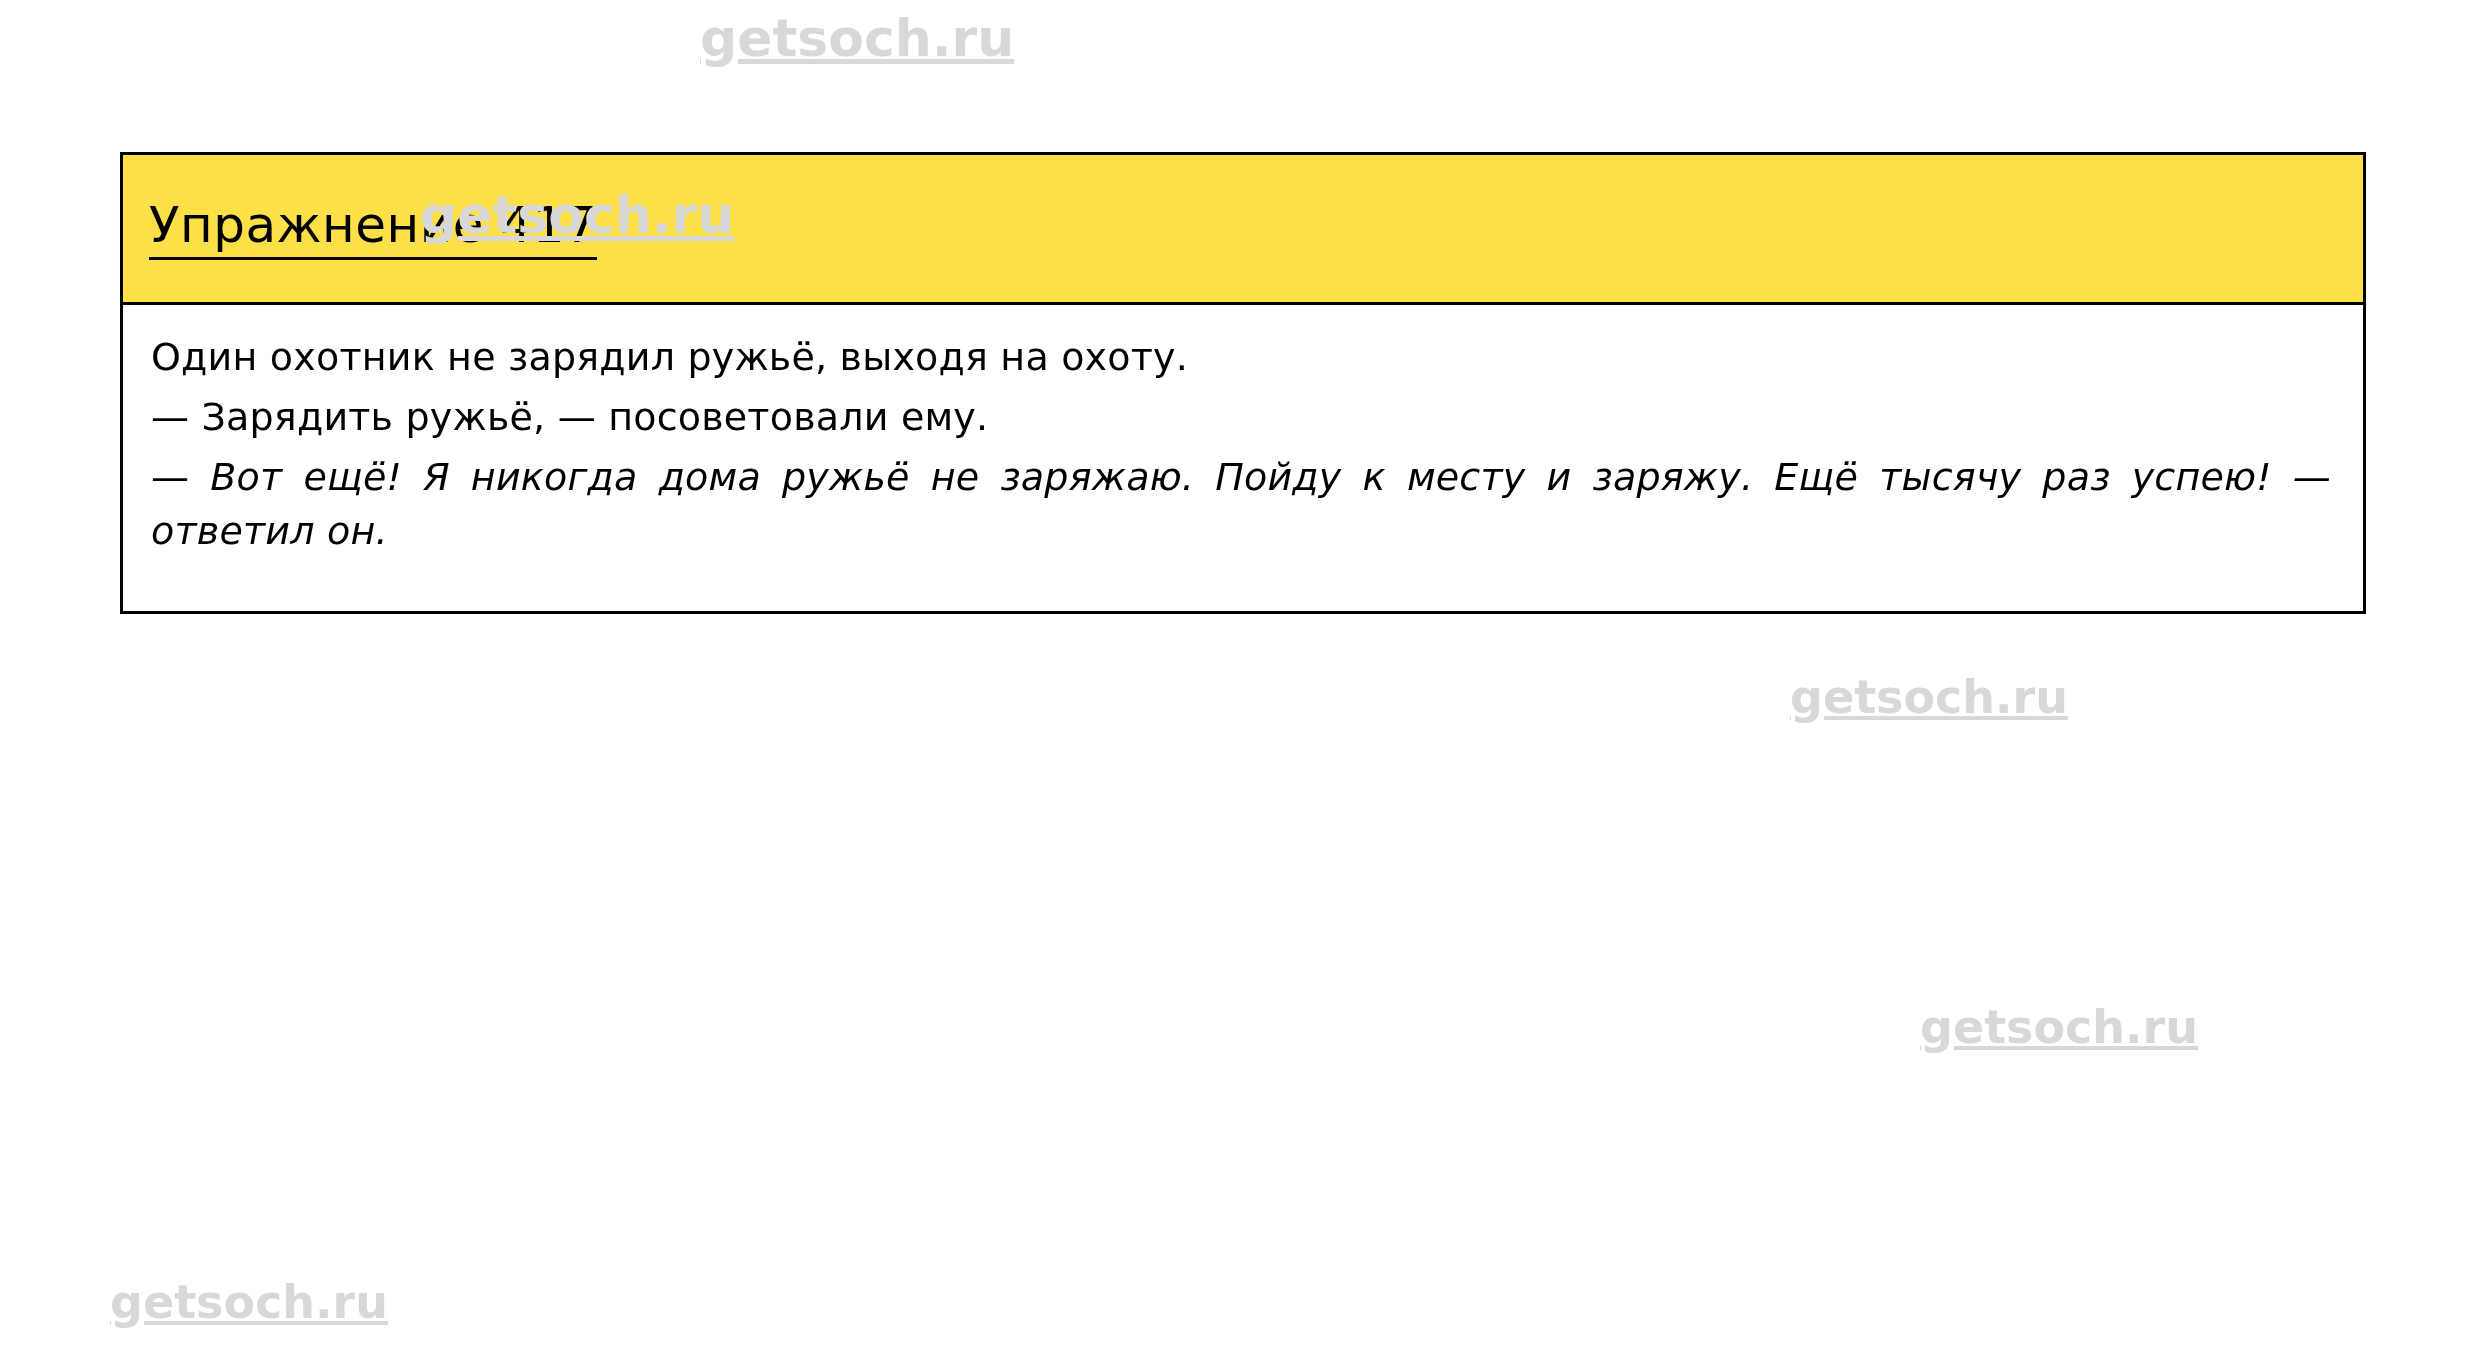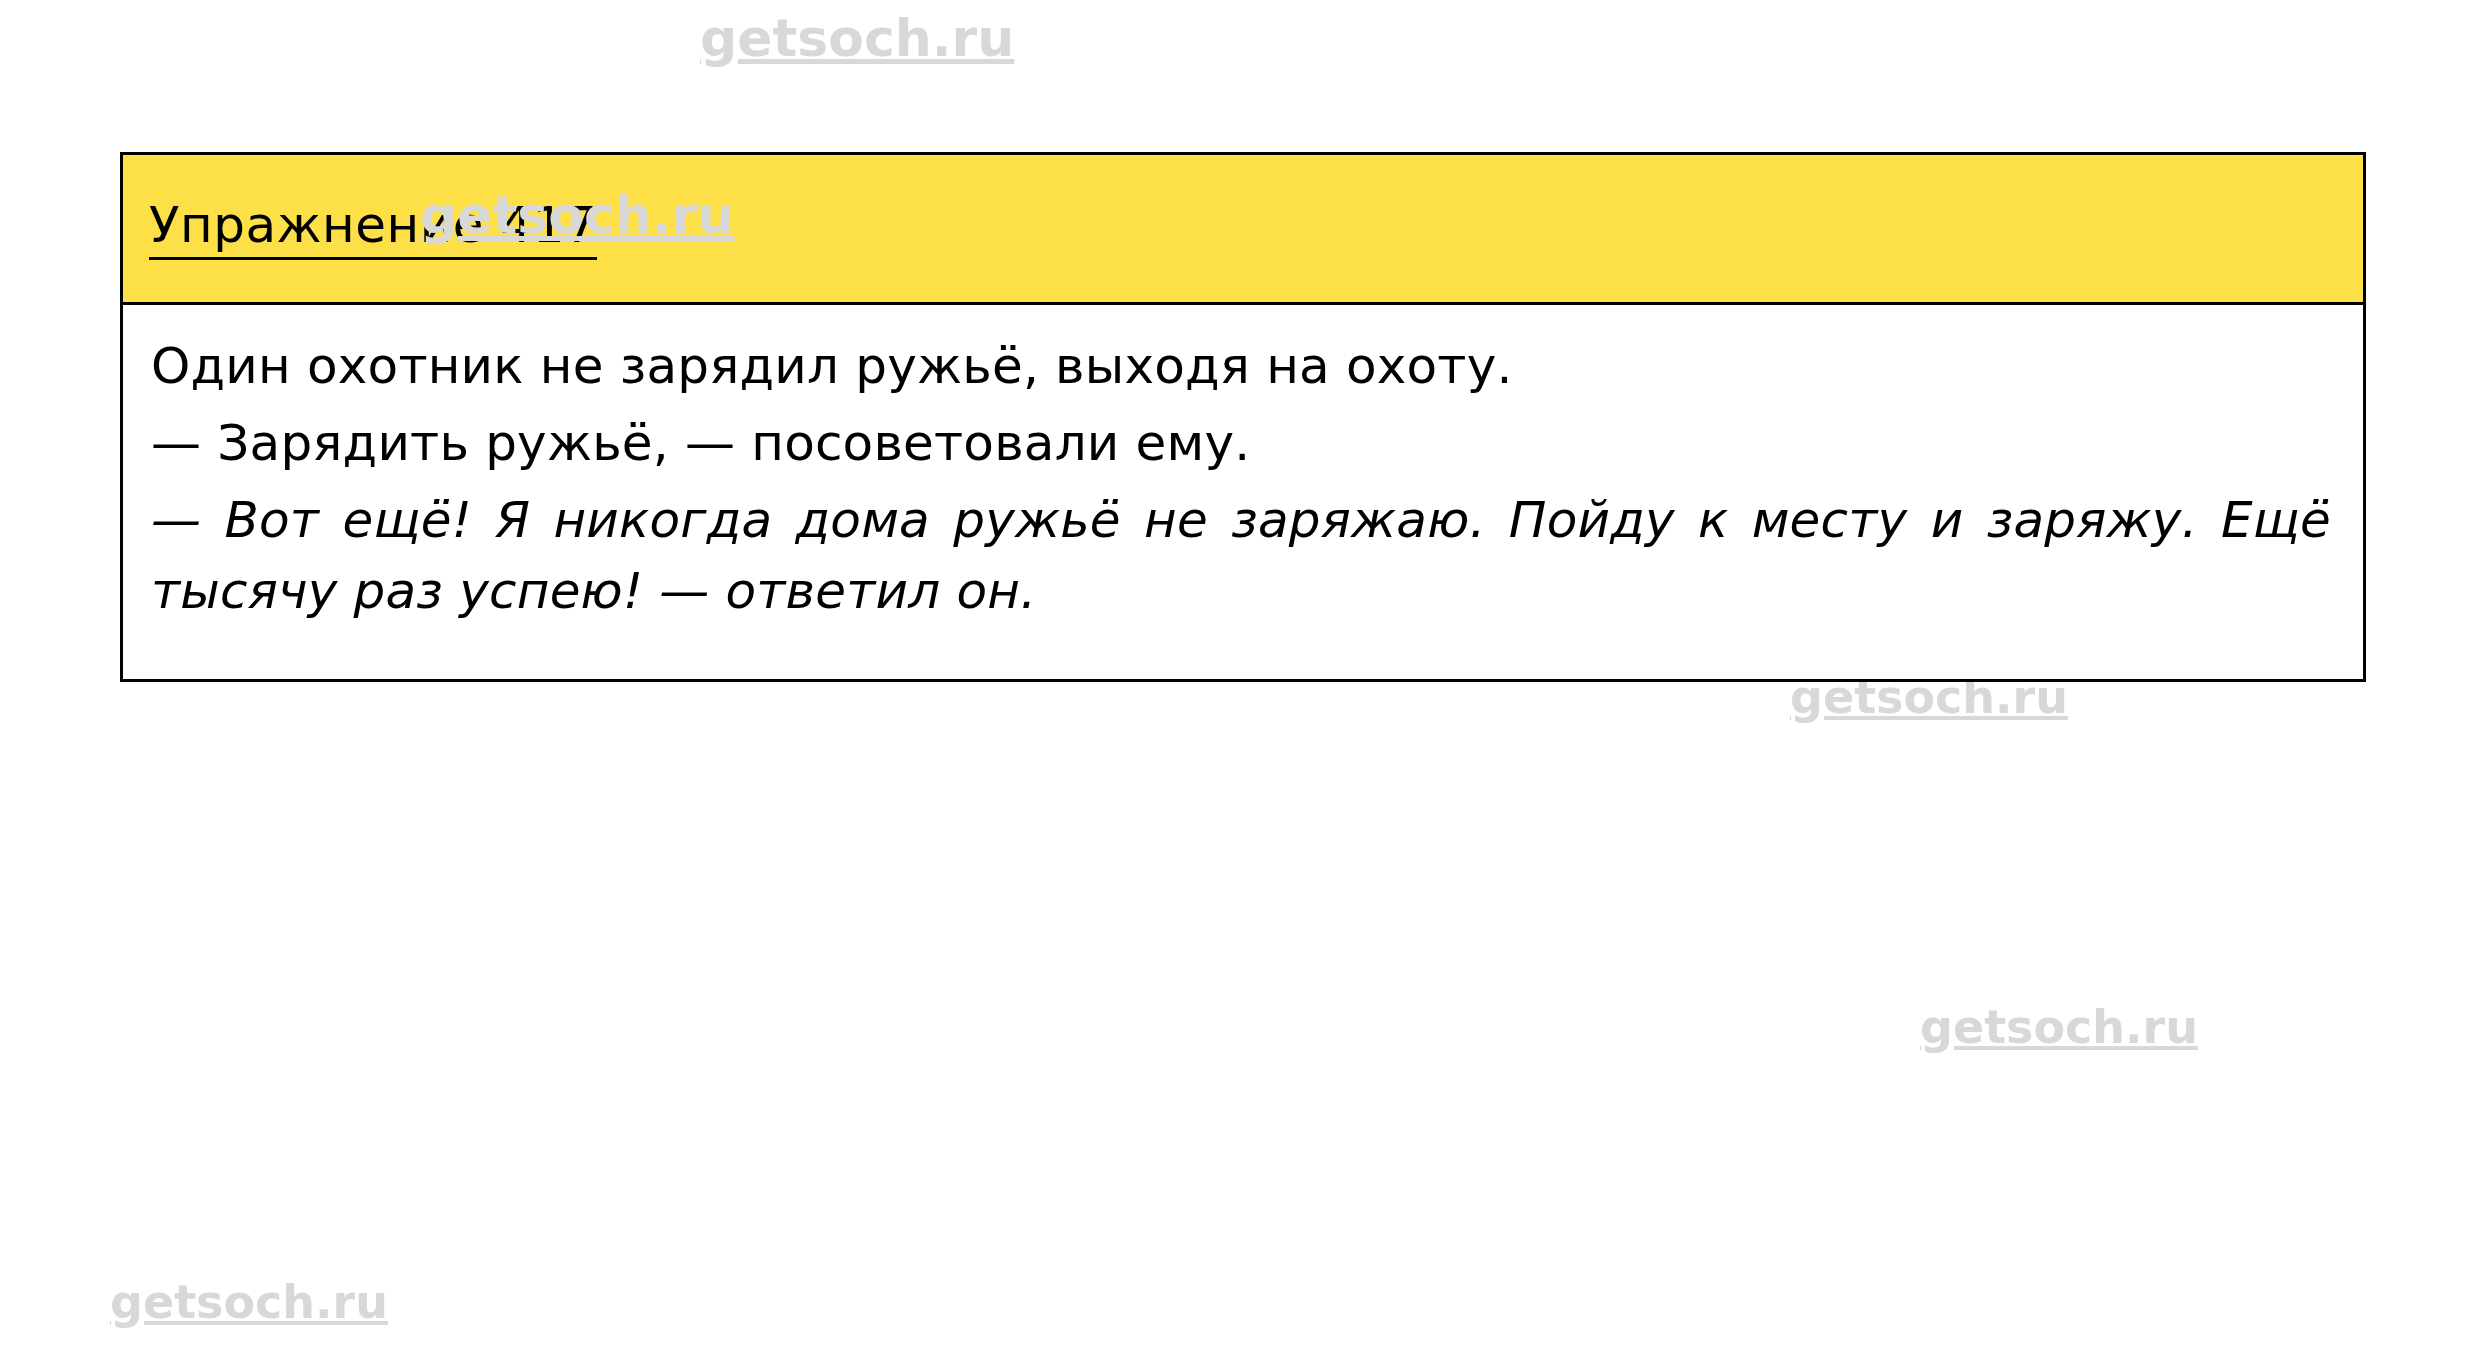--- a/index.html
+++ b/index.html
@@ -67,21 +67,21 @@
 
   .text-title {
     text-align: center;
     font-size: 50px;
     line-height: 1.42;
     color: #000;
     margin-bottom: 14px;
     letter-spacing: 0.3px;
   }
   .para {
-    font-size: 50px;
+    font-size: 38px;
     line-height: 1.42;
     color: #000;
     margin: 0 4px 6px 0;
     letter-spacing: 0.2px;
   }
   .para.justify {
     text-align: justify;
     text-align-last: left;
     font-style: italic;
   }

